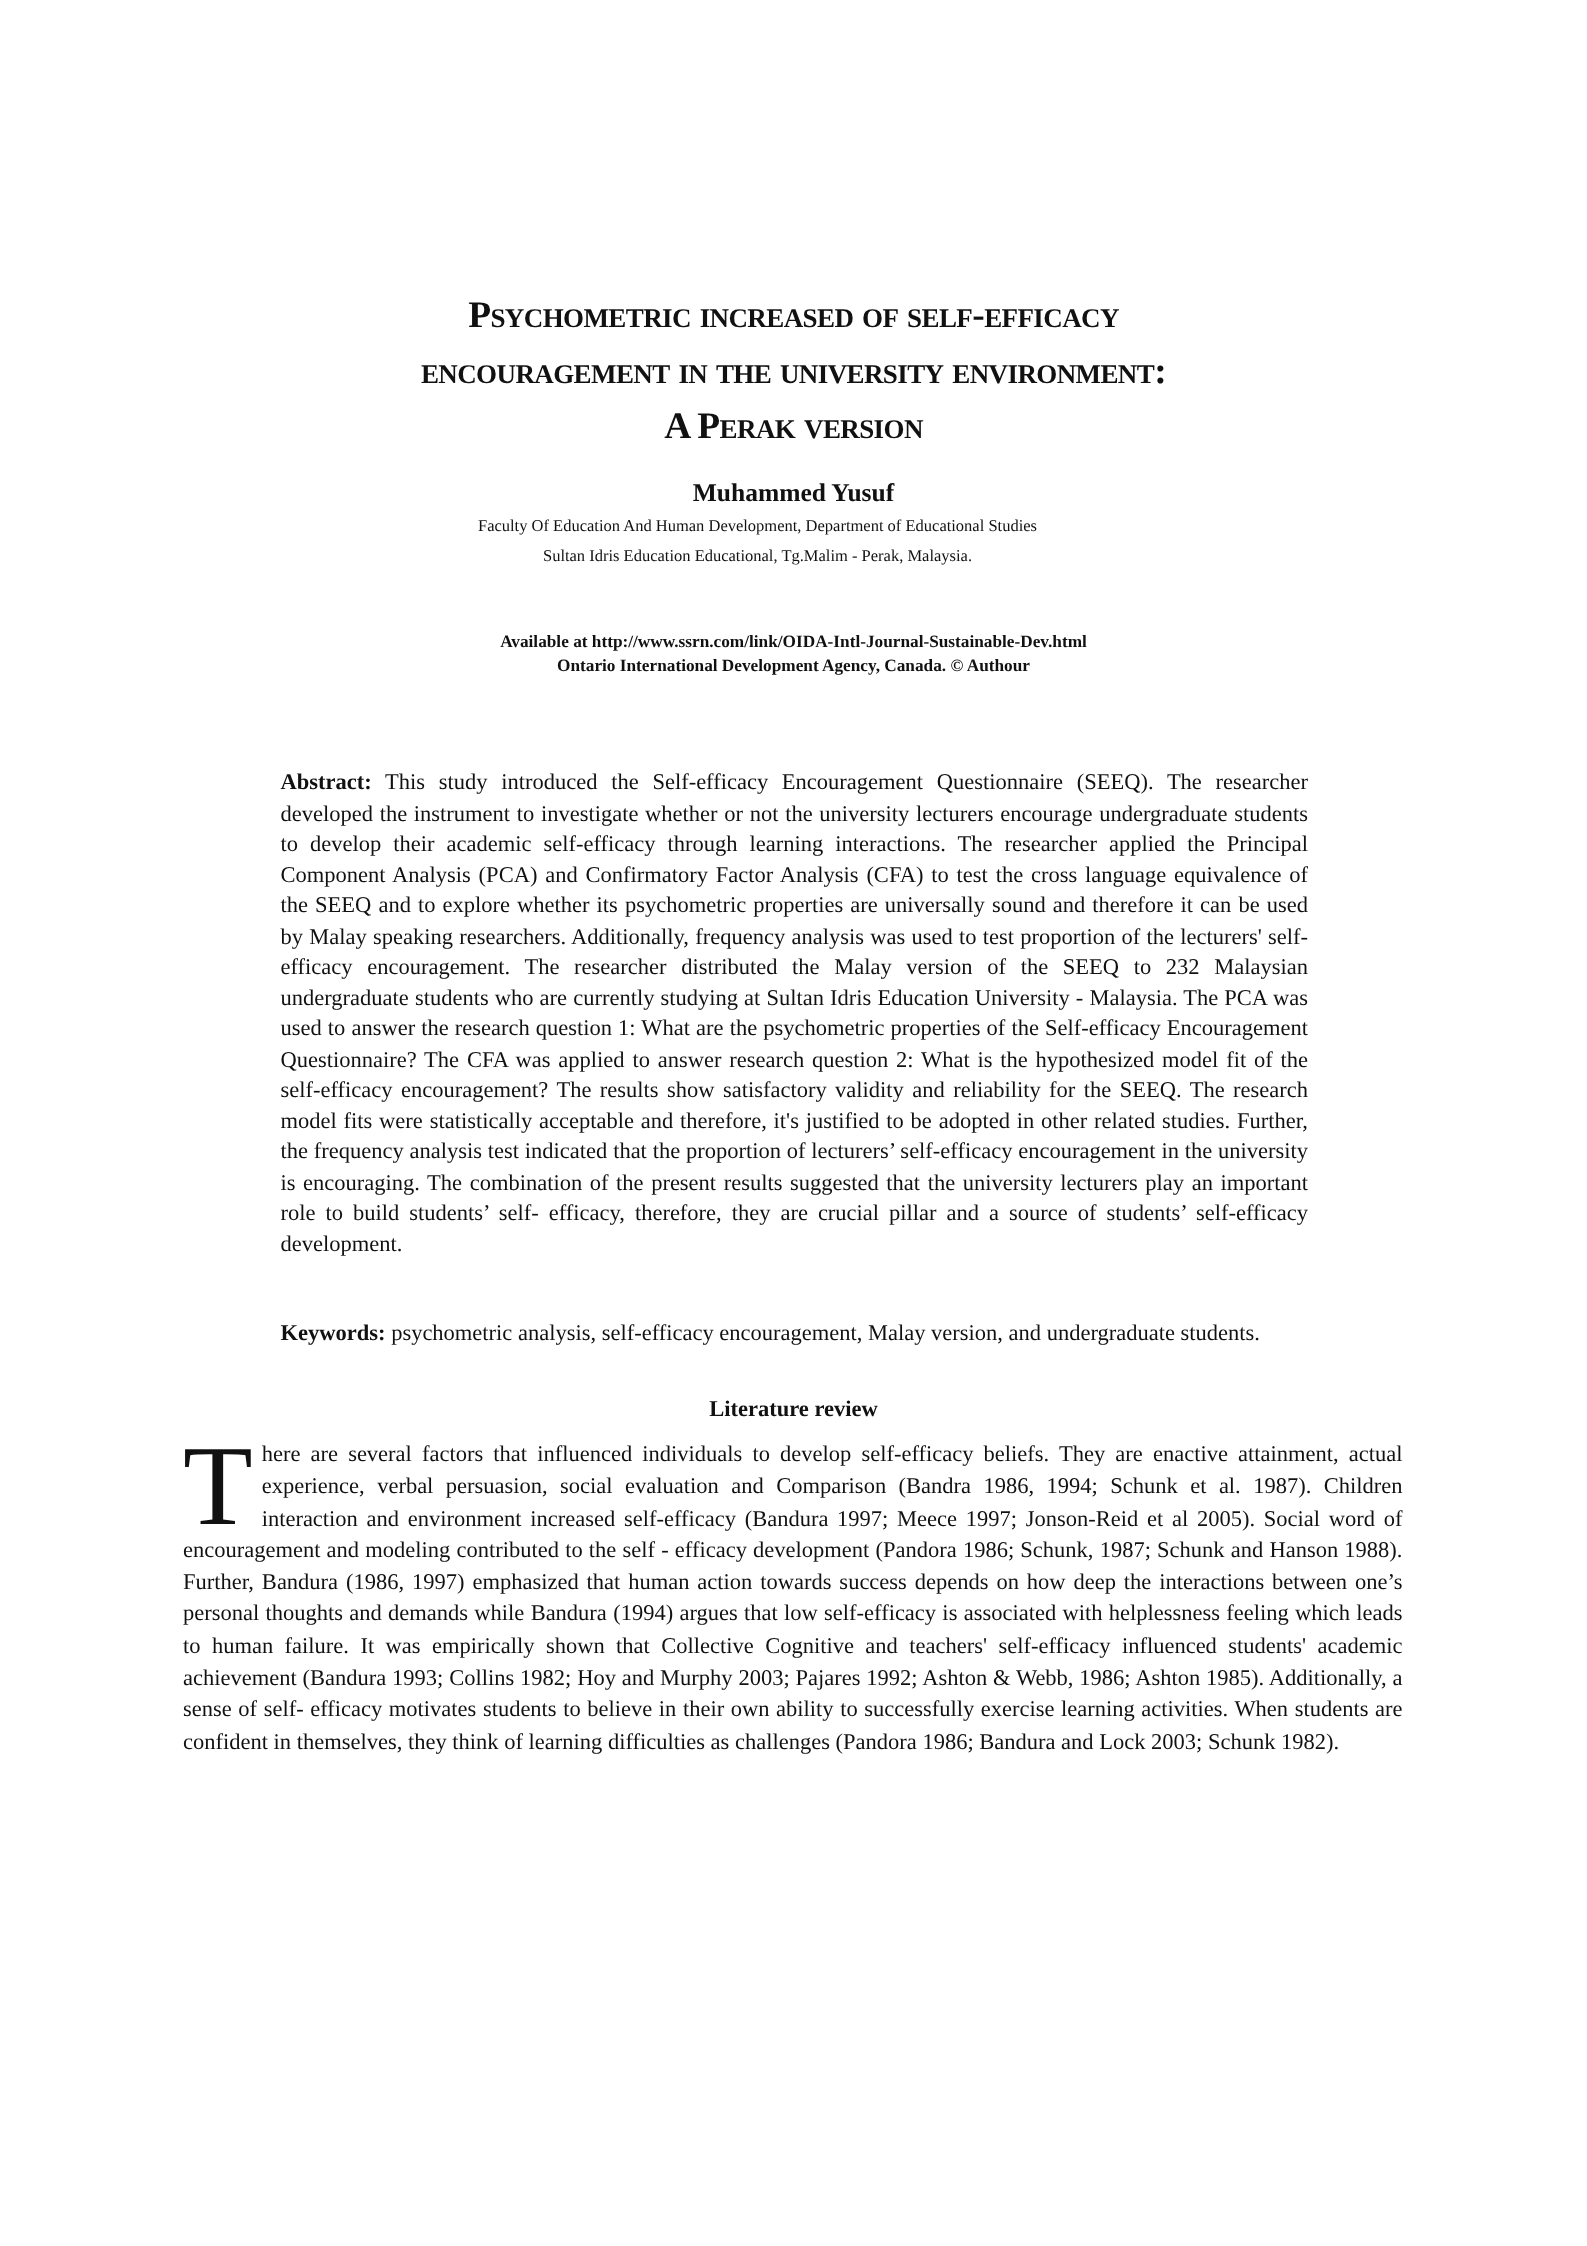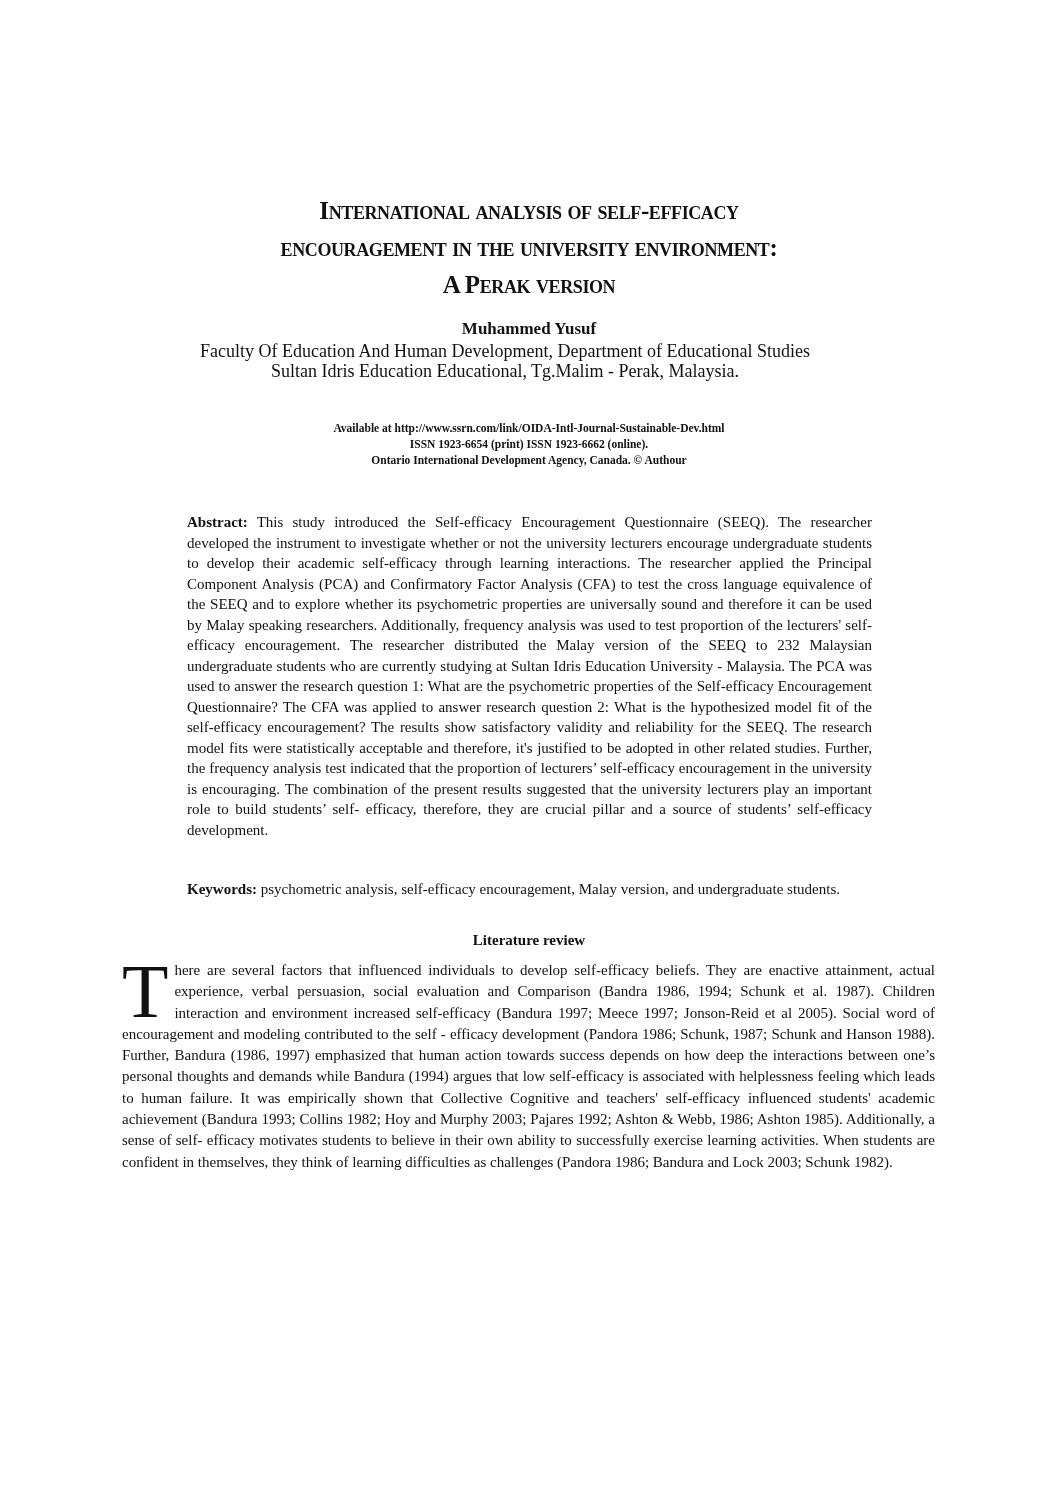--- a/index.html
+++ b/index.html
@@ -5,21 +5,21 @@
   html, body { margin: 0; padding: 0; background: #ffffff; }
   body { width: 1058px; height: 1497px; position: relative; overflow: hidden;
          font-family: "Liberation Serif", "DejaVu Serif", serif; color: #111; }
   .page { position: absolute; left: 0; top: 0; width: 1058px; height: 1497px; }
   .title { position: absolute; left: 120px; width: 818px; top: 192px; text-align: center;
            font-weight: bold; font-size: 25px; line-height: 37px; letter-spacing: -0.4px; }
   .title .line { display: block; font-variant: small-caps; }
   .author { position: absolute; left: 0; width: 1058px; top: 318px; text-align: center;
             font-weight: bold; font-size: 17px; line-height: 22px; }
   .affil { position: absolute; left: 0; width: 1010px; top: 341px; text-align: center;
-           font-size: 18px; line-height: 20px; }
+           font-size: 11px; line-height: 20px; }
   .affil div { display: block; }
   .pubinfo { position: absolute; left: 0; width: 1058px; top: 420px; text-align: center;
              font-size: 11.5px; line-height: 16px; font-weight: bold; }
   .pubinfo div { display: block; }
   .abstract { position: absolute; left: 187px; width: 685px; top: 512px;
               font-size: 15px; line-height: 20.5px; text-align: justify; }
   .label { font-weight: bold; }
   .keywords { position: absolute; left: 187px; width: 685px; top: 879px;
               font-size: 15px; line-height: 21px; text-align: justify; }
   .section-heading { position: absolute; left: 0; width: 1058px; top: 930px; text-align: center;
@@ -28,35 +28,34 @@
                font-size: 15px; line-height: 21.3px; text-align: justify; }
   .dropcap { float: left; font-size: 76px; line-height: 58px; margin: 2px 6px 0 0;
              font-family: "Liberation Serif", serif; }
 </style>
 </head>
 <body>
 
 <div class="page">
 
   <div class="title">
-    <span class="line">International analysis of self-efficacy</span>
+    <span class="line">Psychometric increased of self-efficacy</span>
     <span class="line">encouragement in the university environment:</span>
     <span class="line">A Perak version</span>
   </div>
 
   <div class="author">Muhammed Yusuf</div>
 
   <div class="affil">
     <div>Faculty Of Education And Human Development, Department of Educational Studies</div>
     <div>Sultan Idris Education Educational, Tg.Malim - Perak, Malaysia.</div>
   </div>
 
   <div class="pubinfo">
     <div>Available at http://www.ssrn.com/link/OIDA-Intl-Journal-Sustainable-Dev.html</div>
-    <div>ISSN 1923-6654 (print) ISSN 1923-6662 (online).</div>
     <div>Ontario International Development Agency, Canada. © Authour</div>
   </div>
 
   <div class="abstract"><span class="label">Abstract:</span><span> This study introduced the Self-efficacy Encouragement Questionnaire (SEEQ). The researcher developed the instrument to investigate whether or not the university lecturers encourage undergraduate students to develop their academic self-efficacy through learning interactions. The researcher applied the Principal Component Analysis (PCA) and Confirmatory Factor Analysis (CFA) to test the cross language equivalence of the SEEQ and to explore whether its psychometric properties are universally sound and therefore it can be used by Malay speaking researchers. Additionally, frequency analysis was used to test proportion of the lecturers' self-efficacy encouragement. The researcher distributed the Malay version of the SEEQ to 232 Malaysian undergraduate students who are currently studying at Sultan Idris Education University - Malaysia. The PCA was used to answer the research question 1: What are the psychometric properties of the Self-efficacy Encouragement Questionnaire?  The CFA was applied to answer research question 2: What is the hypothesized model fit of the self-efficacy encouragement? The results show satisfactory validity and reliability for the SEEQ. The research model fits were statistically acceptable and therefore, it's justified to be adopted in other related studies. Further, the frequency analysis test indicated that the proportion of lecturers’ self-efficacy encouragement in the university is encouraging. The combination of the present results suggested that the university lecturers play an important role to build students’ self- efficacy, therefore, they are crucial pillar and a source of students’ self-efficacy development.</span></div>
 
   <div class="keywords"><span class="label">Keywords:</span><span> psychometric analysis, self-efficacy encouragement, Malay version, and undergraduate students.</span></div>
 
   <div class="section-heading">Literature review</div>
 
   <div class="body-text"><span class="dropcap">T</span><span>here are several factors that influenced individuals to develop self-efficacy beliefs. They are enactive attainment, actual experience, verbal persuasion, social evaluation and Comparison (Bandra 1986, 1994; Schunk et al. 1987). Children interaction and environment increased self-efficacy (Bandura 1997; Meece 1997; Jonson-Reid et al 2005).  Social word of encouragement and modeling contributed to the self - efficacy development (Pandora 1986; Schunk, 1987; Schunk and Hanson 1988). Further, Bandura (1986, 1997) emphasized that human action towards success depends on how deep the interactions between one’s personal thoughts and demands while Bandura (1994) argues that low self-efficacy is associated with helplessness feeling which leads to human failure. It was empirically shown that Collective Cognitive and teachers' self-efficacy influenced students' academic achievement (Bandura 1993; Collins 1982; Hoy and Murphy 2003; Pajares 1992; Ashton &amp; Webb, 1986; Ashton 1985). Additionally, a sense of self- efficacy motivates students to believe in their own ability to successfully exercise learning activities. When students are confident in themselves, they think of learning difficulties as challenges (Pandora 1986; Bandura and Lock 2003; Schunk 1982).</span></div>

